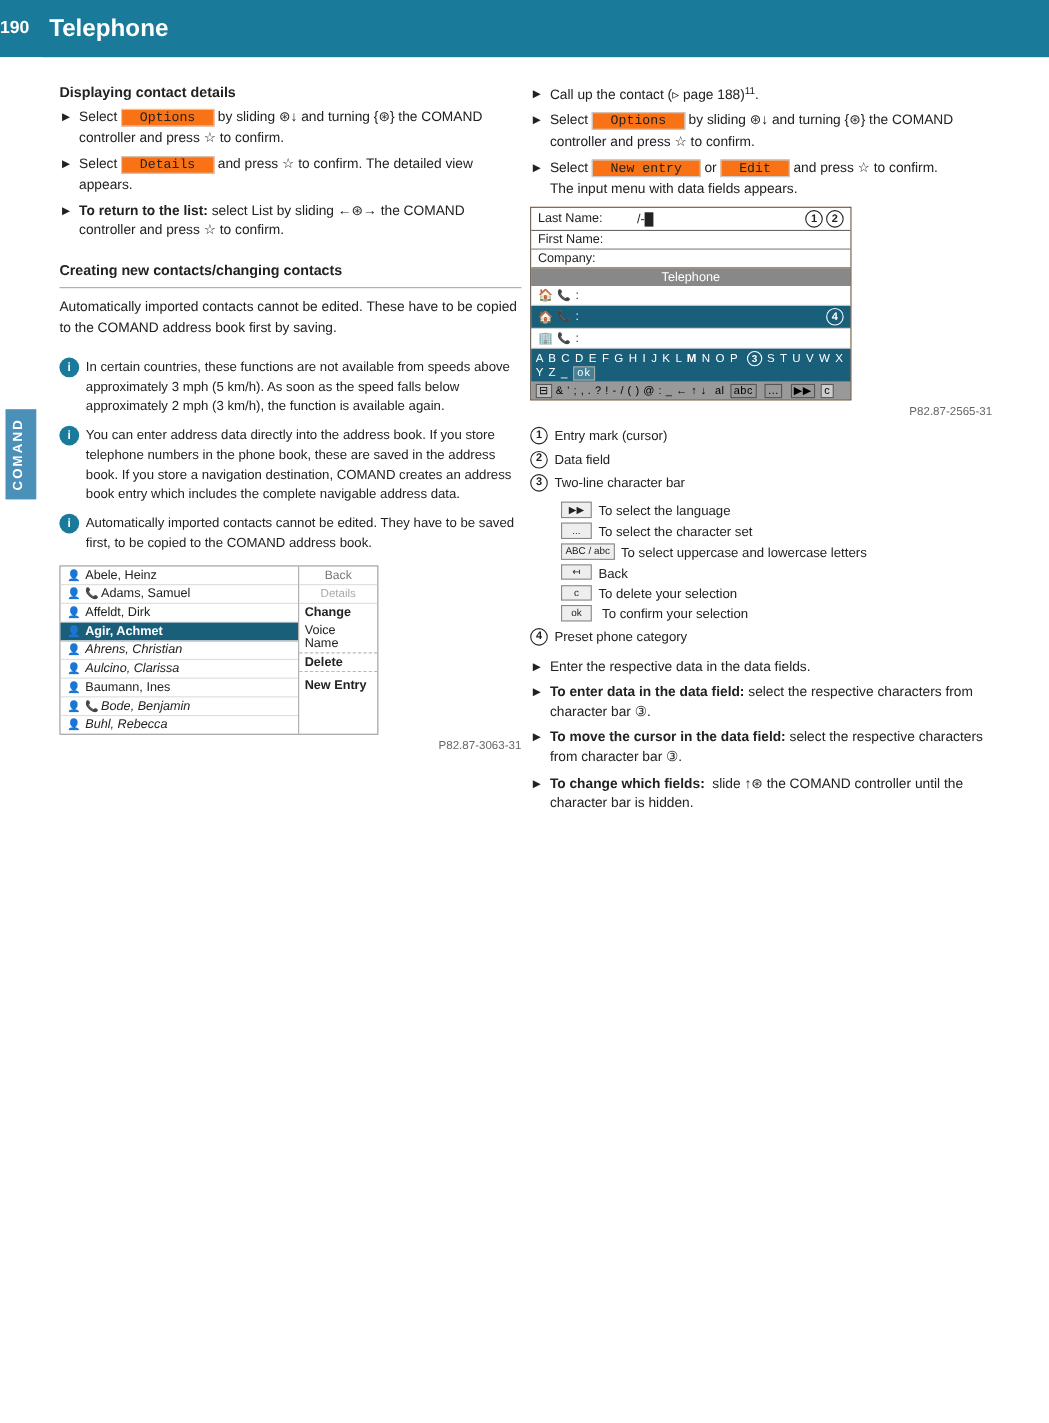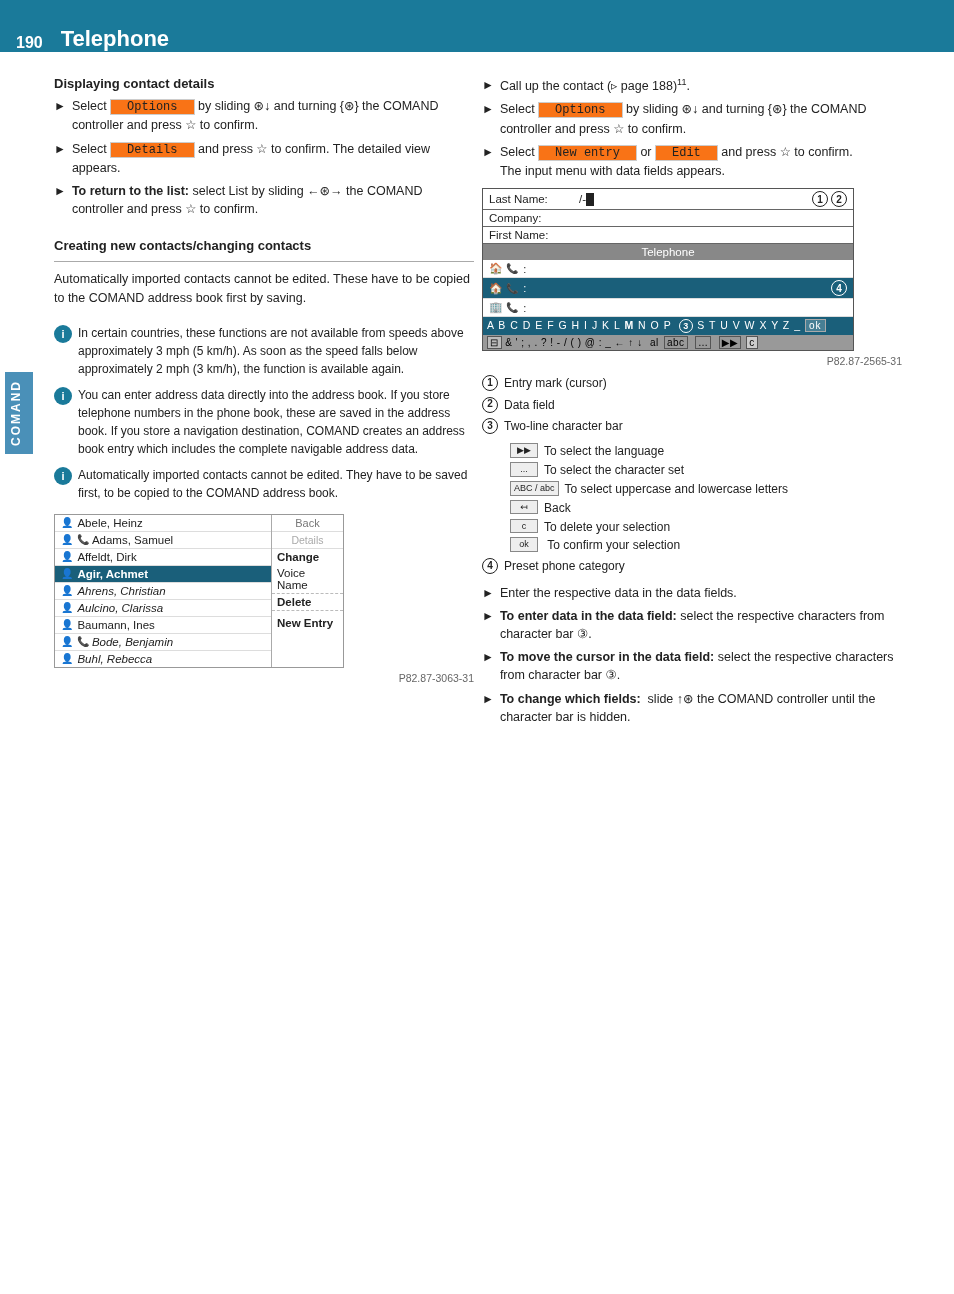--- a/index.html
+++ b/index.html
@@ -17,22 +17,21 @@
       min-height: 1294px;
       background: #fff;
       position: relative;
     }
 
     
     .page-header {
       background: #1a7a9a;
       height: 52px;
       display: flex;
-      align-items: flex-end;
-      padding-left: 16px;
+      align-items: center;
     }
     .page-number {
       color: #fff;
       font-size: 16px;
       font-weight: bold;
       margin-right: 18px;
     }
     .page-title {
       color: #fff;
       font-size: 22px;
@@ -202,21 +201,21 @@
       font-size: 11.5px;
     }
     .cl-side-item.bold { font-weight: bold; }
     .cl-side-item.dashed { border-top: 1px dashed #bbb; }
 
     
     .input-form-sim {
       border: 1px solid #555;
       font-size: 11.5px;
       margin: 8px 0 4px 0;
-      width: 372px;
+      width: 292px;
       background: #fdba74;
     }
     .if-row {
       display: flex;
       align-items: center;
       border-bottom: 1px solid #666;
       background: #fff;
       padding: 2px 6px;
     }
     .if-label {
@@ -497,26 +496,26 @@
           <div class="input-form-sim">
 
             <div class="if-row">
               <span class="if-label">Last Name:</span>
               <span class="if-value">/-<span class="if-cursor"></span></span>
               <span class="if-circled">1</span>
               <span class="if-circled" style="margin-left:3px;">2</span>
             </div>
 
             <div class="if-row">
+              <span class="if-label">First Name:</span>
+              <span class="if-value"></span>
+            </div>
+
+            <div class="if-row">
               <span class="if-label">Company:</span>
-              <span class="if-value"></span>
-            </div>
-
-            <div class="if-row">
-              <span class="if-label">First Name:</span>
               <span class="if-value"></span>
             </div>
 
             <div class="telephone-header">Telephone</div>
 
             <div class="if-phone-row">
               <span class="phone-icon">🏠</span>
               <span class="phone-cat-icon">📞</span>
               <span style="font-size:11px;">:</span>
               <span style="flex:1;"></span>

